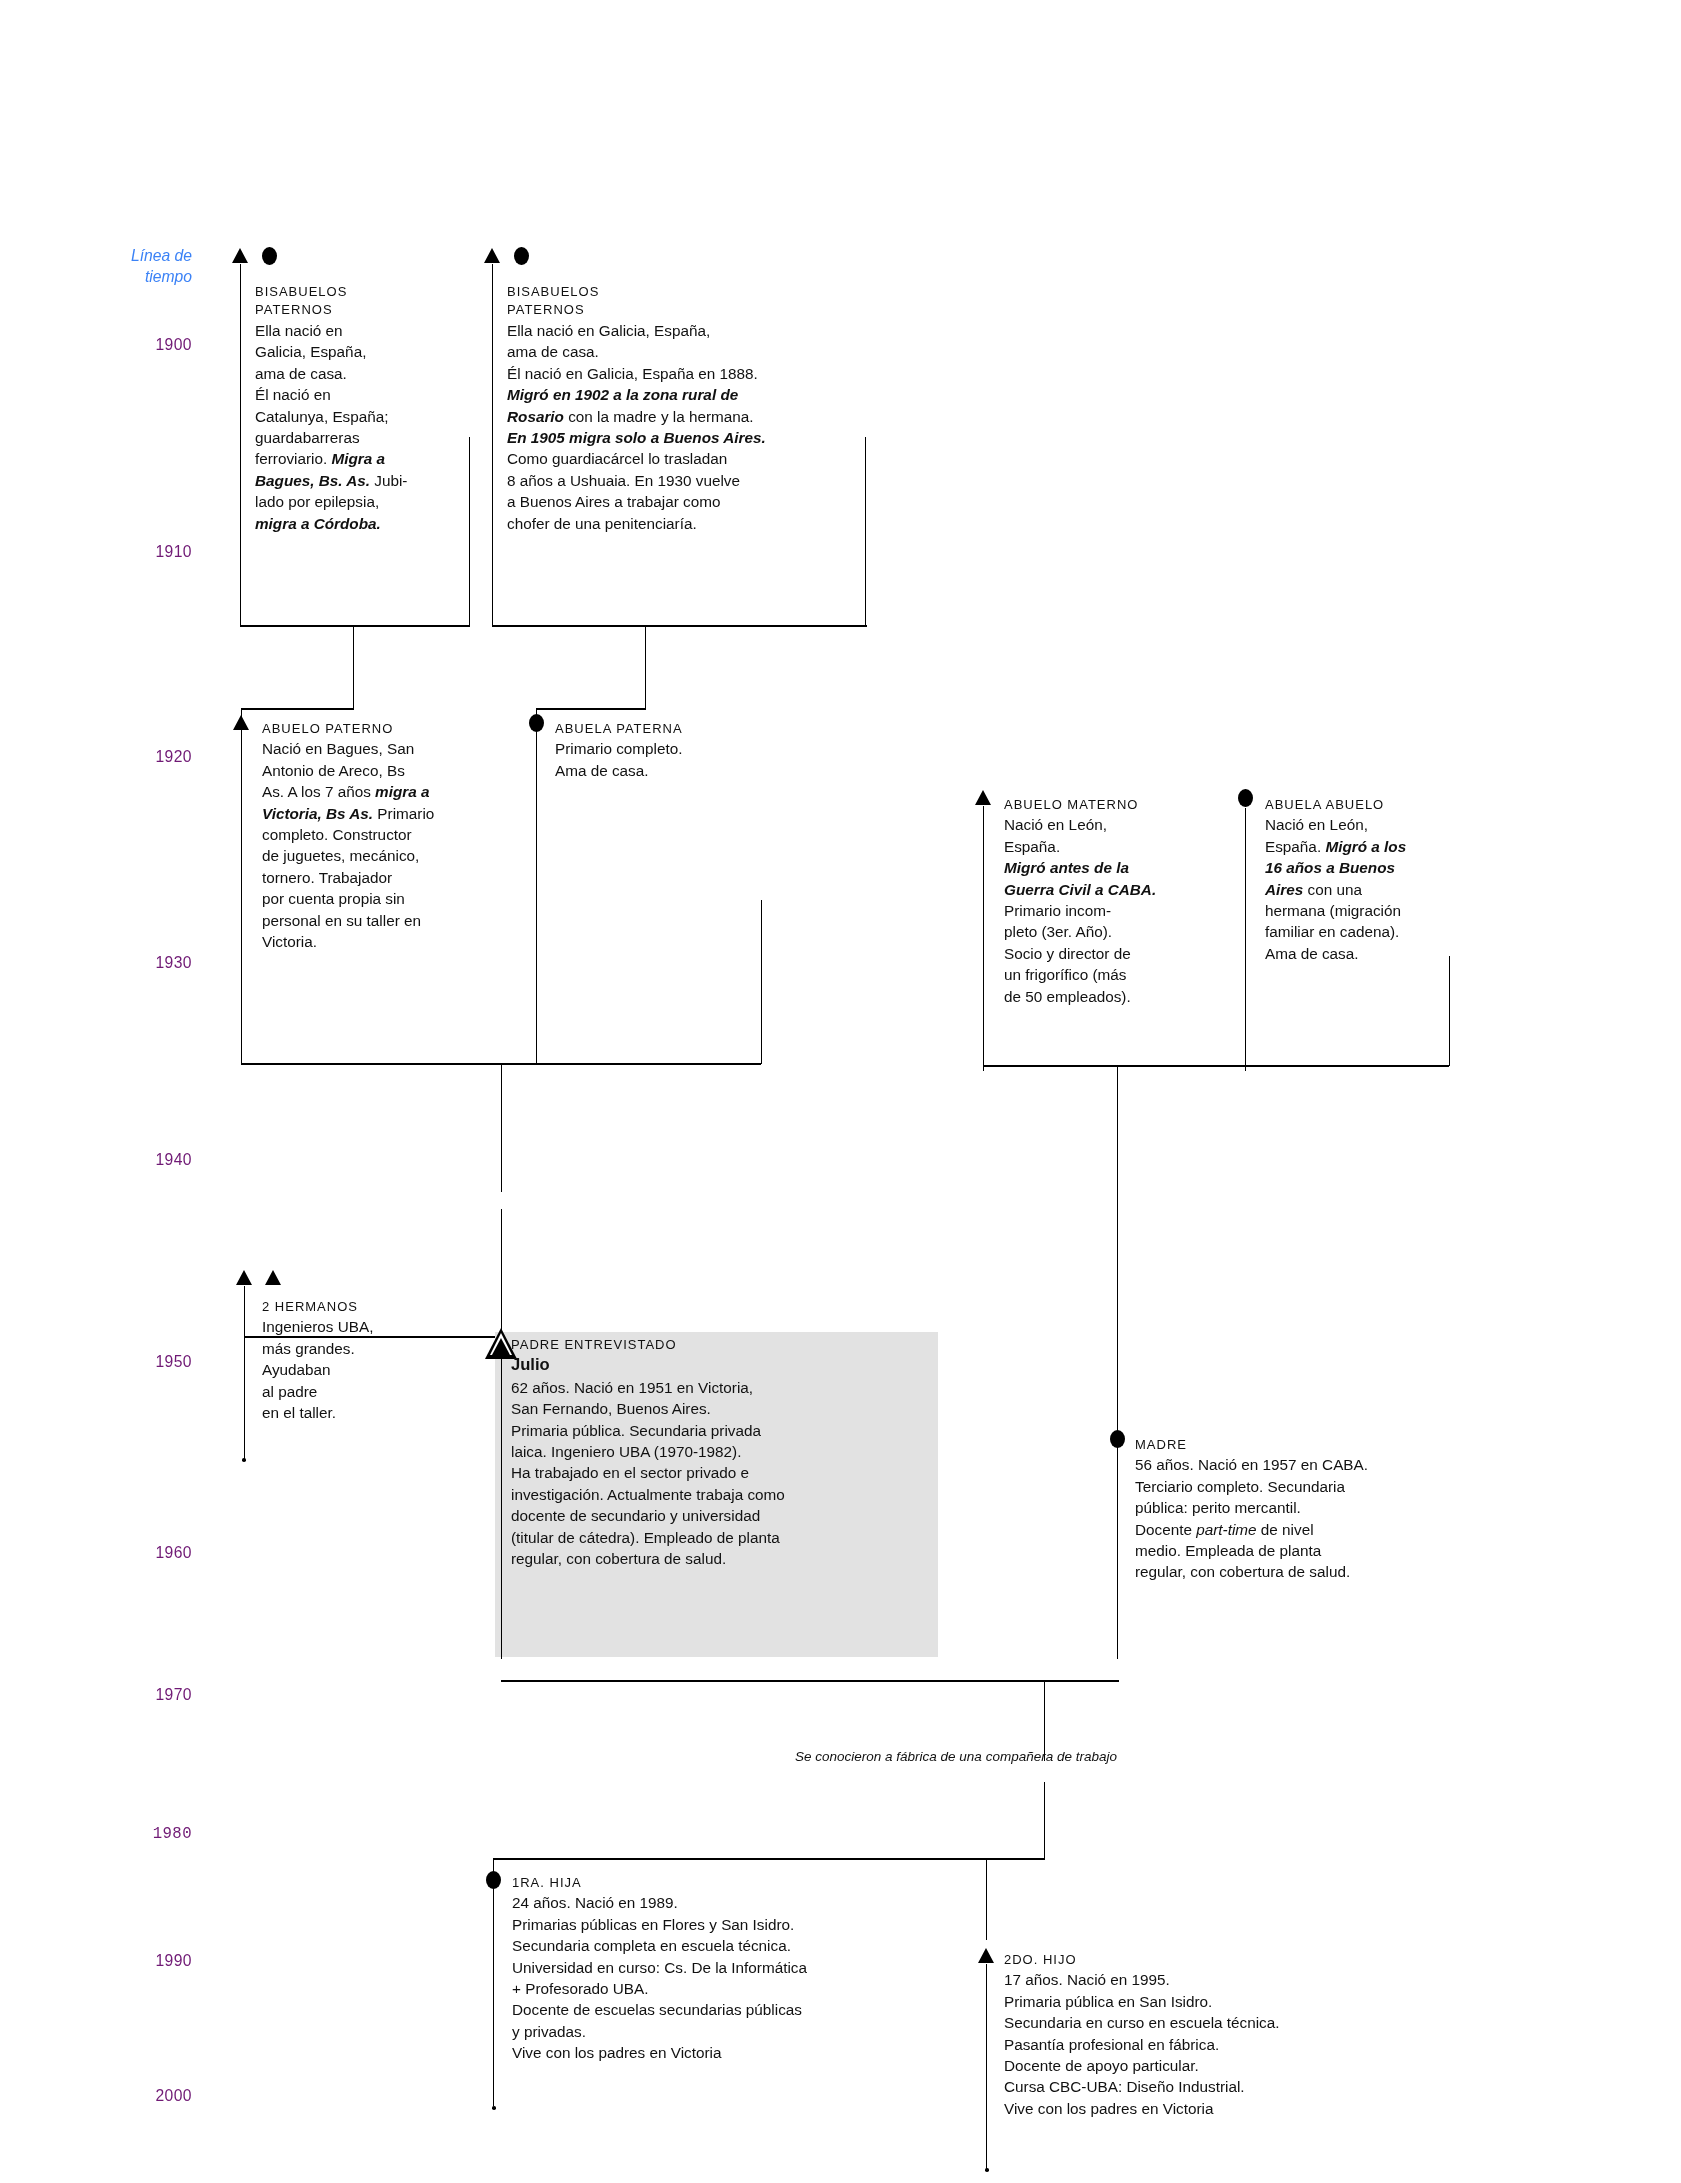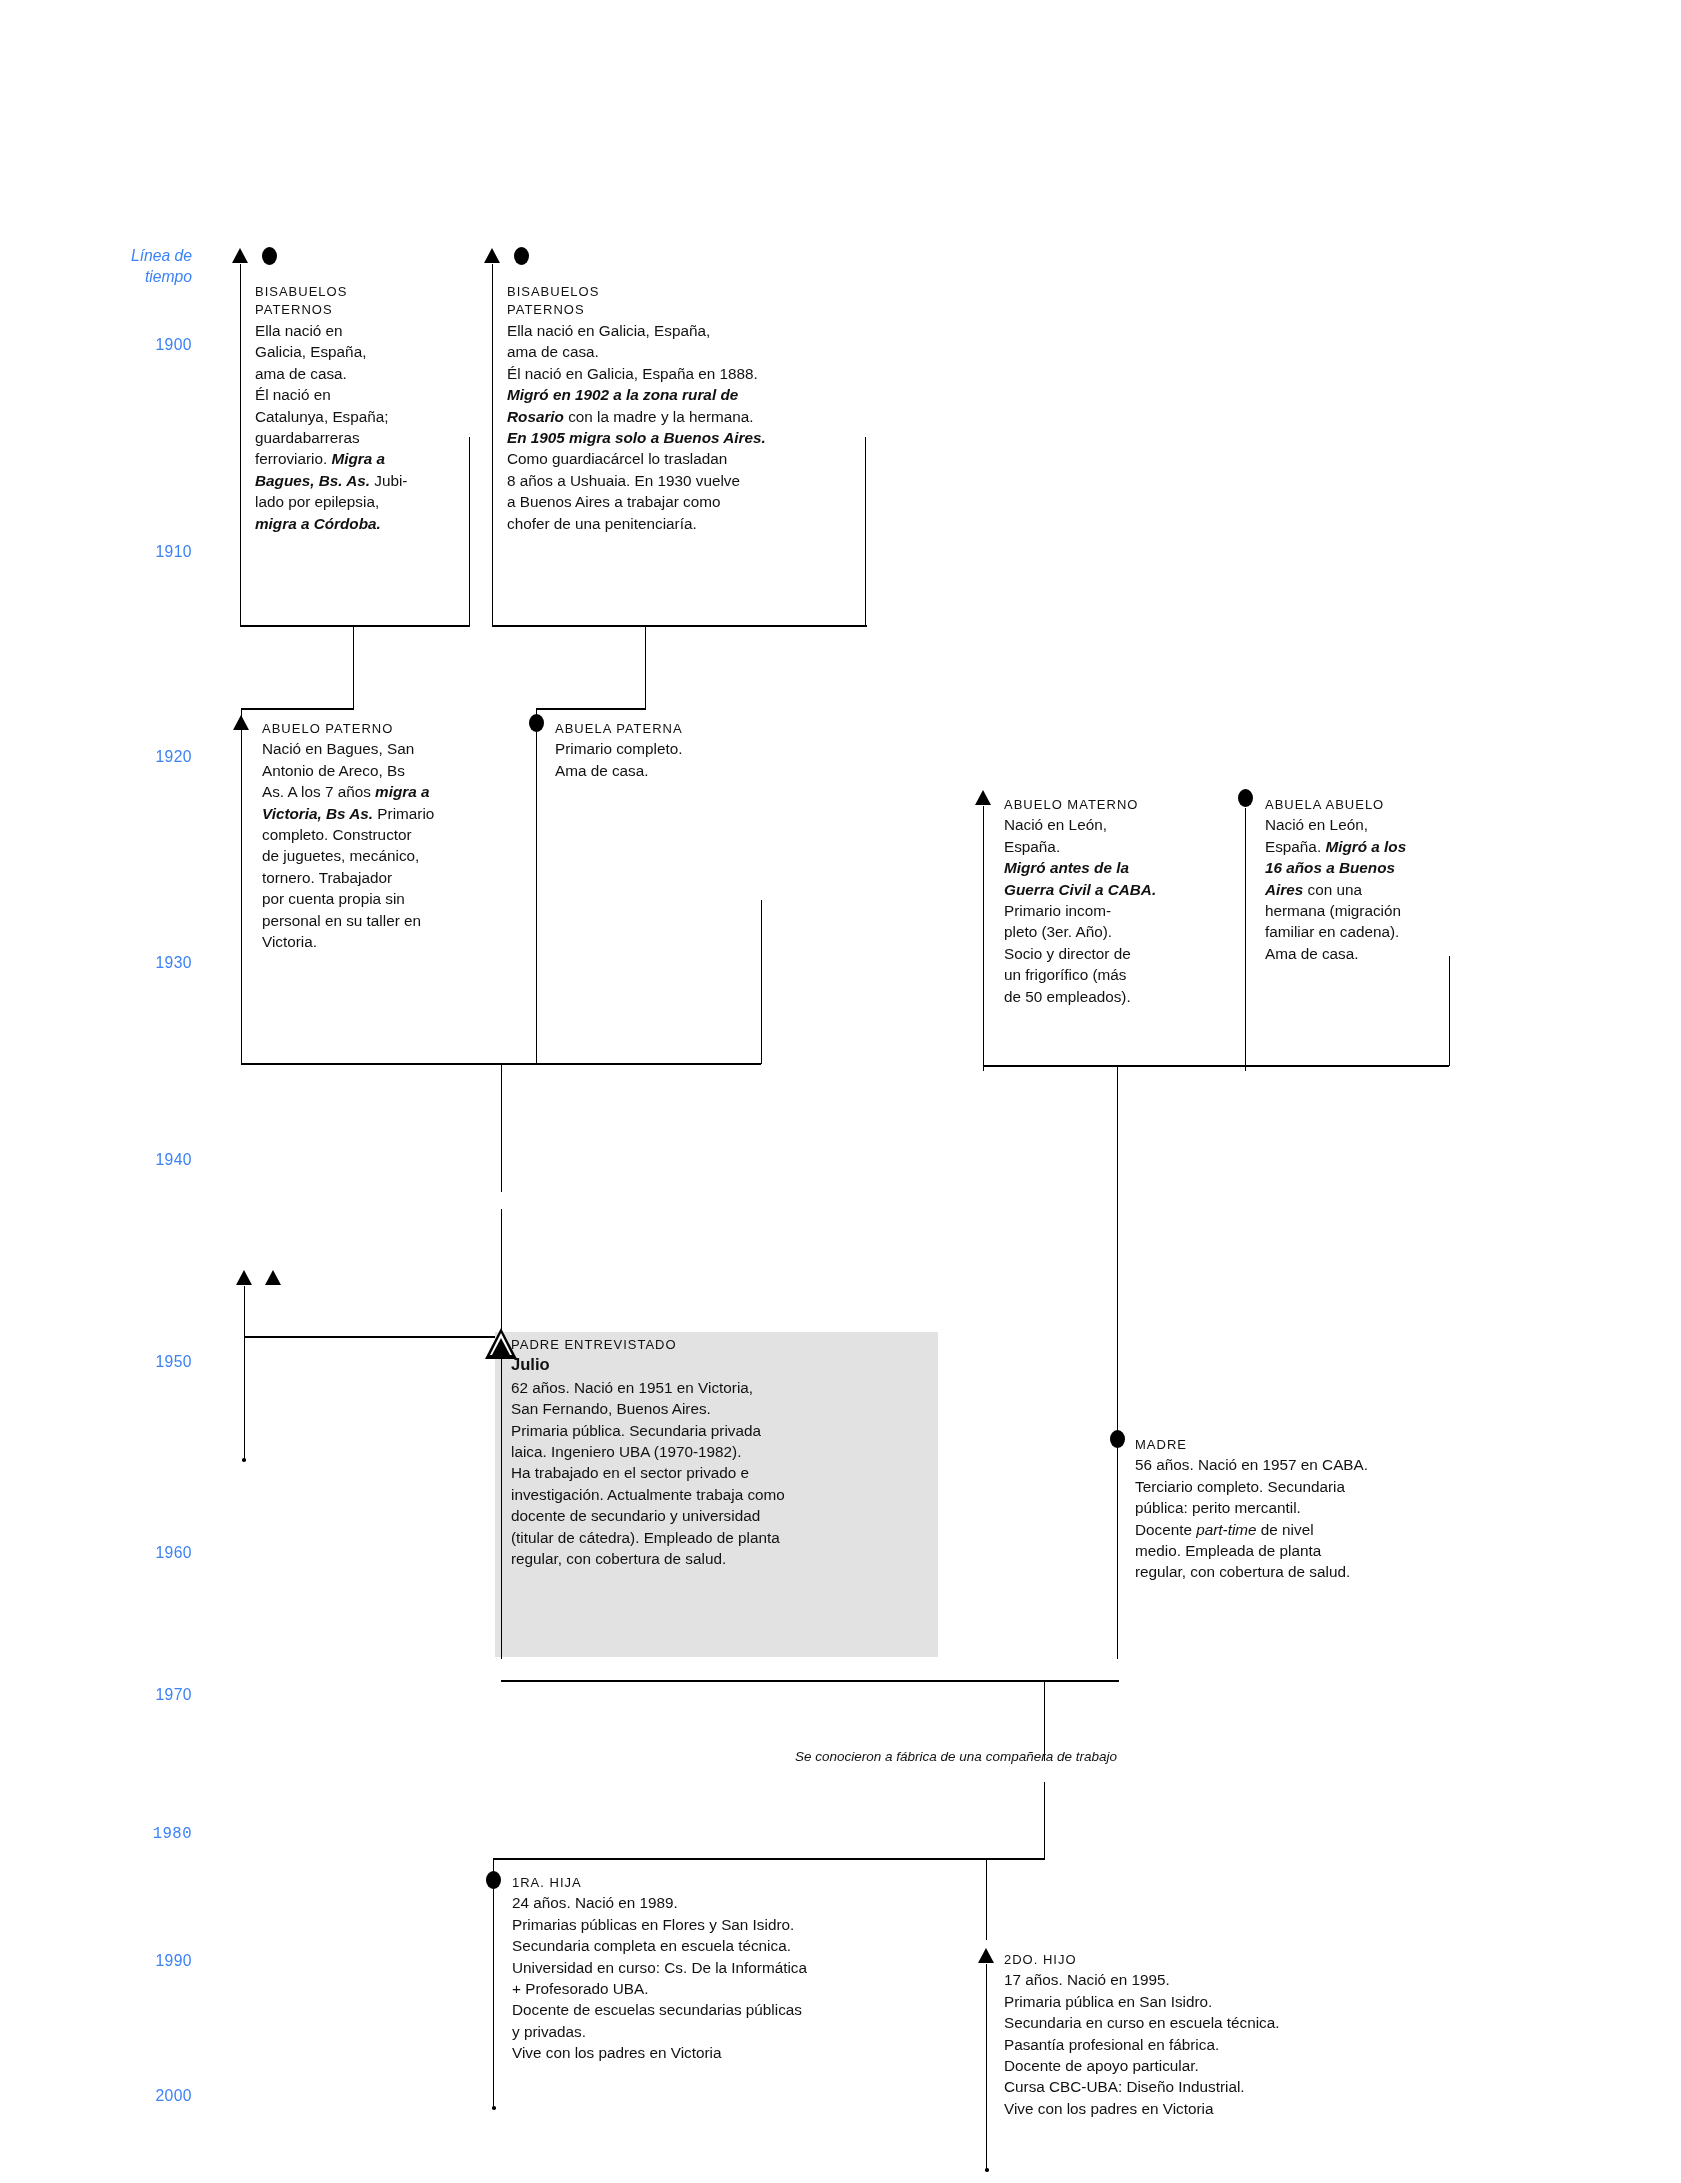--- a/index.html
+++ b/index.html
@@ -40,21 +40,21 @@
   }
   .note{
     font-style:italic;
     font-size:13.5px;
     line-height:1.62;
     color:#111;
     white-space:pre-line;
   }
   .yearlbl{
     font-size:15.7px;
-    color:#3b82f6;
+    color:#701a75;
     text-align:right;
     letter-spacing:0.4px;
   }
   .axis-title{
     font-style:italic;
     font-size:15.7px;
     line-height:1.35;
     text-align:right;
     color:#3b82f6;
     white-space:pre-line;
@@ -247,20 +247,28 @@
 
   <div class="vline" style="left:1449px; top:956px; height:110px;"></div>
   <div class="hline" style="left:983px; top:1065px; width:466px;"></div>
   <div class="vline" style="left:1117px; top:1065px; height:372px;"></div>
 
   <div class="marker tri" style="left:236px; top:1270px;"></div>
   <div class="marker tri" style="left:265px; top:1270px;"></div>
   <div class="vline" style="left:244px; top:1286px; height:174px;"></div>
   <div class="dot" style="left:242px; top:1458px;"></div>
 
+  <div class="blk" style="left:262px; top:1298px; width:175px;">
+    <div class="kicker">2 HERMANOS</div>
+    <div class="body"><span>Ingenieros UBA,
+más grandes.
+Ayudaban
+al padre
+en el taller.</span></div>
+  </div>
 
   <div class="shade" style="left:495px; top:1332px; width:443px; height:325px;"></div>
 
   <div class="vline" style="left:501px; top:1332px; height:327px;"></div>
 
   <div class="marker tri-outline" style="left:485px; top:1328px;">
     <div class="outer"></div>
       <div class="inner"></div>
       <div class="core"></div>
   </div>

